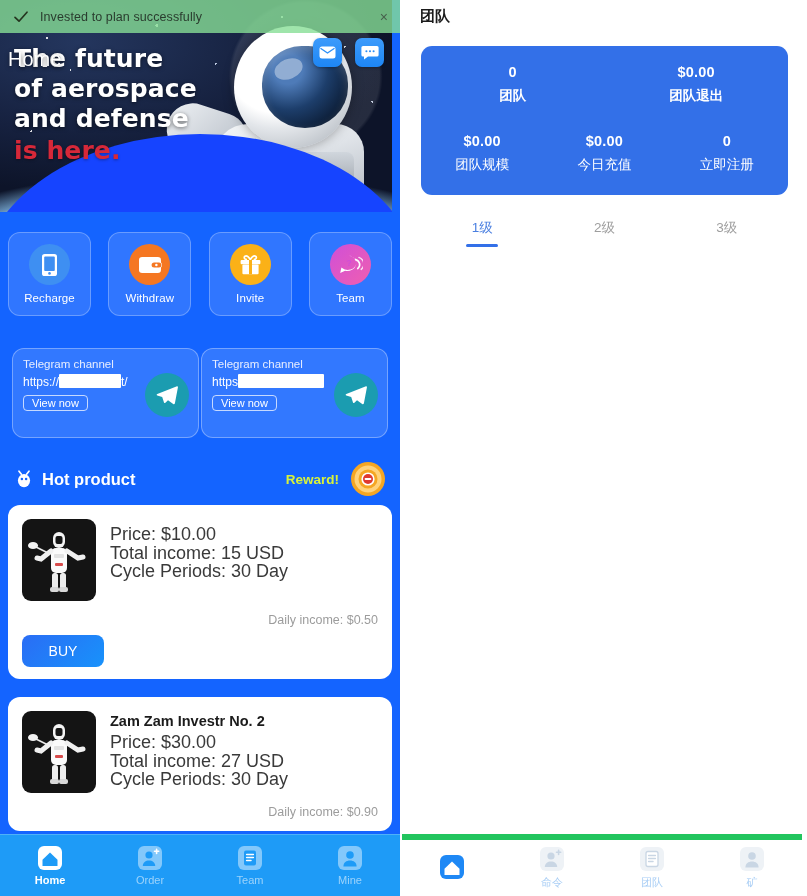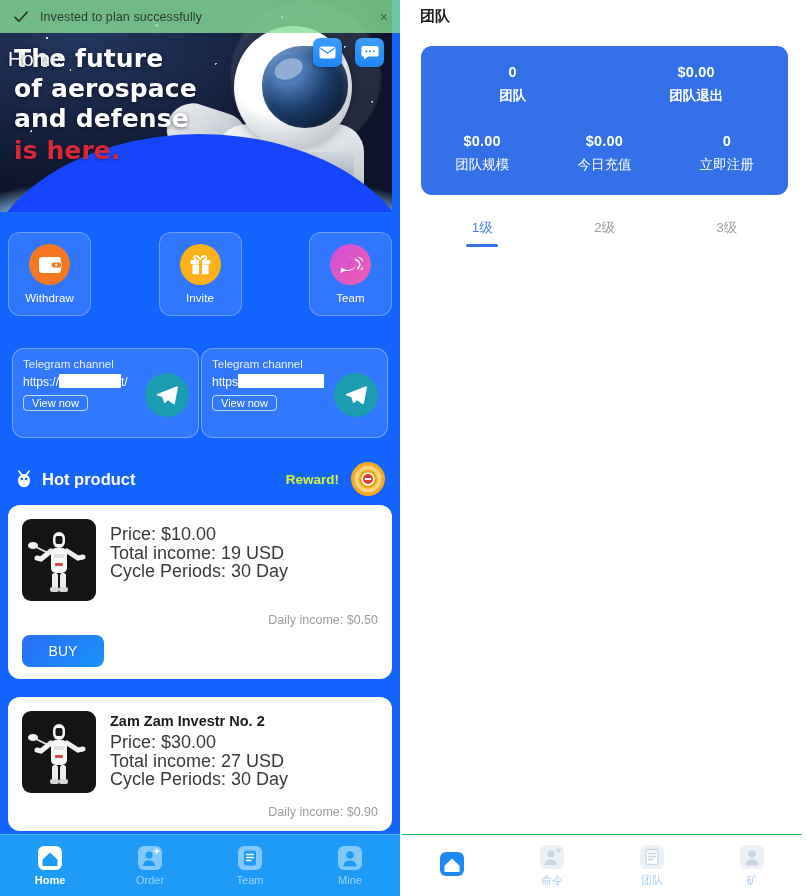--- a/index.html
+++ b/index.html
@@ -182,21 +182,21 @@
     color:#fff; font-size:14px; display:flex; align-items:center; justify-content:center;
     border:none; font-family:inherit;
   }
 
   
   .bottom-nav {
     position:absolute; left:0; bottom:0; width:400px; height:62px;
     background:#1e9bf7; display:flex; align-items:center;
     border-top:1px solid rgba(255,255,255,.22);
   }
-  .bottom-nav.right-nav { background:#ffffff; border-top:1px solid #22c55e; }
+  .bottom-nav.right-nav { background:#ffffff; border-top:6px solid #22c55e; }
   .nav-item { flex:1; display:flex; flex-direction:column; align-items:center; justify-content:center; }
   .nav-item .nico { width:26px; height:26px; display:flex; align-items:center; justify-content:center; }
   .nav-item .nlabel { font-size:11px; margin-top:3px; }
   .bottom-nav .nav-item .nlabel { color:rgba(255,255,255,.55); }
   .bottom-nav .nav-item.active .nlabel { color:#ffffff; font-weight:600; }
   .right-nav .nav-item .nlabel { color:#a9cef5; }
   .right-nav .nav-item.active .nlabel { color:#1e88f5; }
 
   
   .divider { width:2px; height:896px; background:#ffffff; }
@@ -277,20 +277,30 @@
         <svg width="16" height="16" viewBox="0 0 16 16">
             <path d="M2 8.4 L6 12.2 L14 3.2" stroke="#25351f" stroke-width="1.7" fill="none" stroke-linecap="round" stroke-linejoin="round"></path>
           </svg>
       </span>
       <span class="tmsg">Invested to plan successfully</span>
       <span class="tclose">×</span>
     </div>
 
     <div class="quick">
 
+      <div class="qa">
+        <div class="circ c-recharge">
+          <svg width="17" height="24" viewBox="0 0 17 24">
+              <rect x="1" y="1" width="15" height="22" rx="2.6" fill="#fff"></rect>
+              <rect x="3.2" y="3.4" width="10.6" height="14.6" rx="1" fill="#3e8ff2"></rect>
+              <circle cx="8.5" cy="20.4" r="1.3" fill="#3e8ff2"></circle>
+            </svg>
+        </div>
+        <div class="qlabel">Recharge</div>
+      </div>
 
       <div class="qa">
         <div class="circ c-withdraw">
           <svg width="24" height="20" viewBox="0 0 24 20">
               <rect x="1" y="2" width="22" height="16" rx="3.2" fill="#fff"></rect>
               <rect x="13" y="7" width="11" height="6.2" rx="3.1" fill="#fff"></rect>
               <rect x="13.6" y="7.6" width="9.8" height="5" rx="2.5" fill="#f57722"></rect>
               <circle cx="18.4" cy="10.1" r="1.25" fill="#fff"></circle>
             </svg>
         </div>
@@ -388,21 +398,21 @@
                 <path d="M39 24 L50 31 L55 30" stroke="#f0f0f0" stroke-width="5" stroke-linecap="round" fill="none"></path>
                 <rect x="24" y="46" width="6" height="16" rx="2.5" fill="#ededed"></rect>
                 <rect x="32" y="46" width="6" height="16" rx="2.5" fill="#ededed"></rect>
                 <rect x="22" y="60" width="9" height="5" rx="2" fill="#d8d8d8"></rect>
                 <rect x="31" y="60" width="9" height="5" rx="2" fill="#d8d8d8"></rect>
               </svg>
           </div>
           <div class="prod-info">
             <div class="prod-name"></div>
             <div class="prod-line"><span>Price:</span> <span>$10.00</span></div>
-            <div class="prod-line"><span>Total income:</span> <span>19 USD</span></div>
+            <div class="prod-line"><span>Total income:</span> <span>15 USD</span></div>
             <div class="prod-line"><span>Cycle Periods:</span> <span>30 Day</span></div>
           </div>
         </div>
         <div class="prod-daily"><span>Daily income:</span> <span>$0.50</span></div>
         <button class="buy-btn">BUY</button>
       </div>
 
       <div class="prod-card">
         <div class="prod-top">
           <div class="prod-img">

